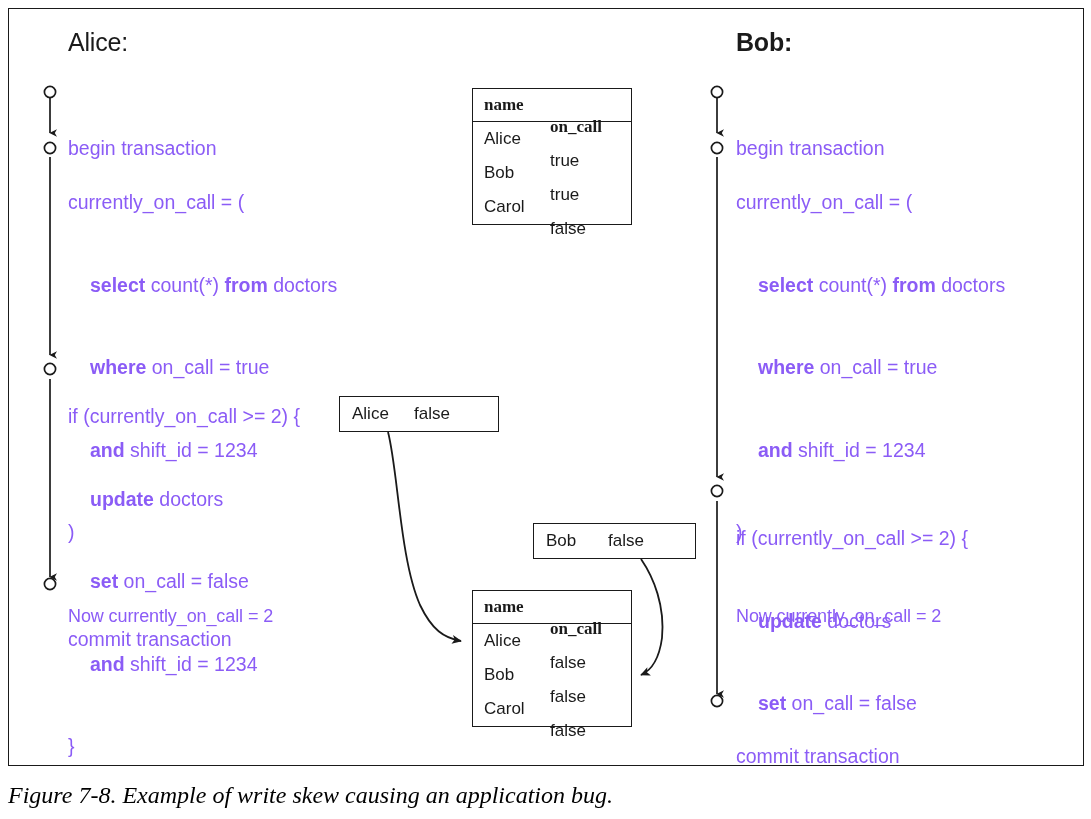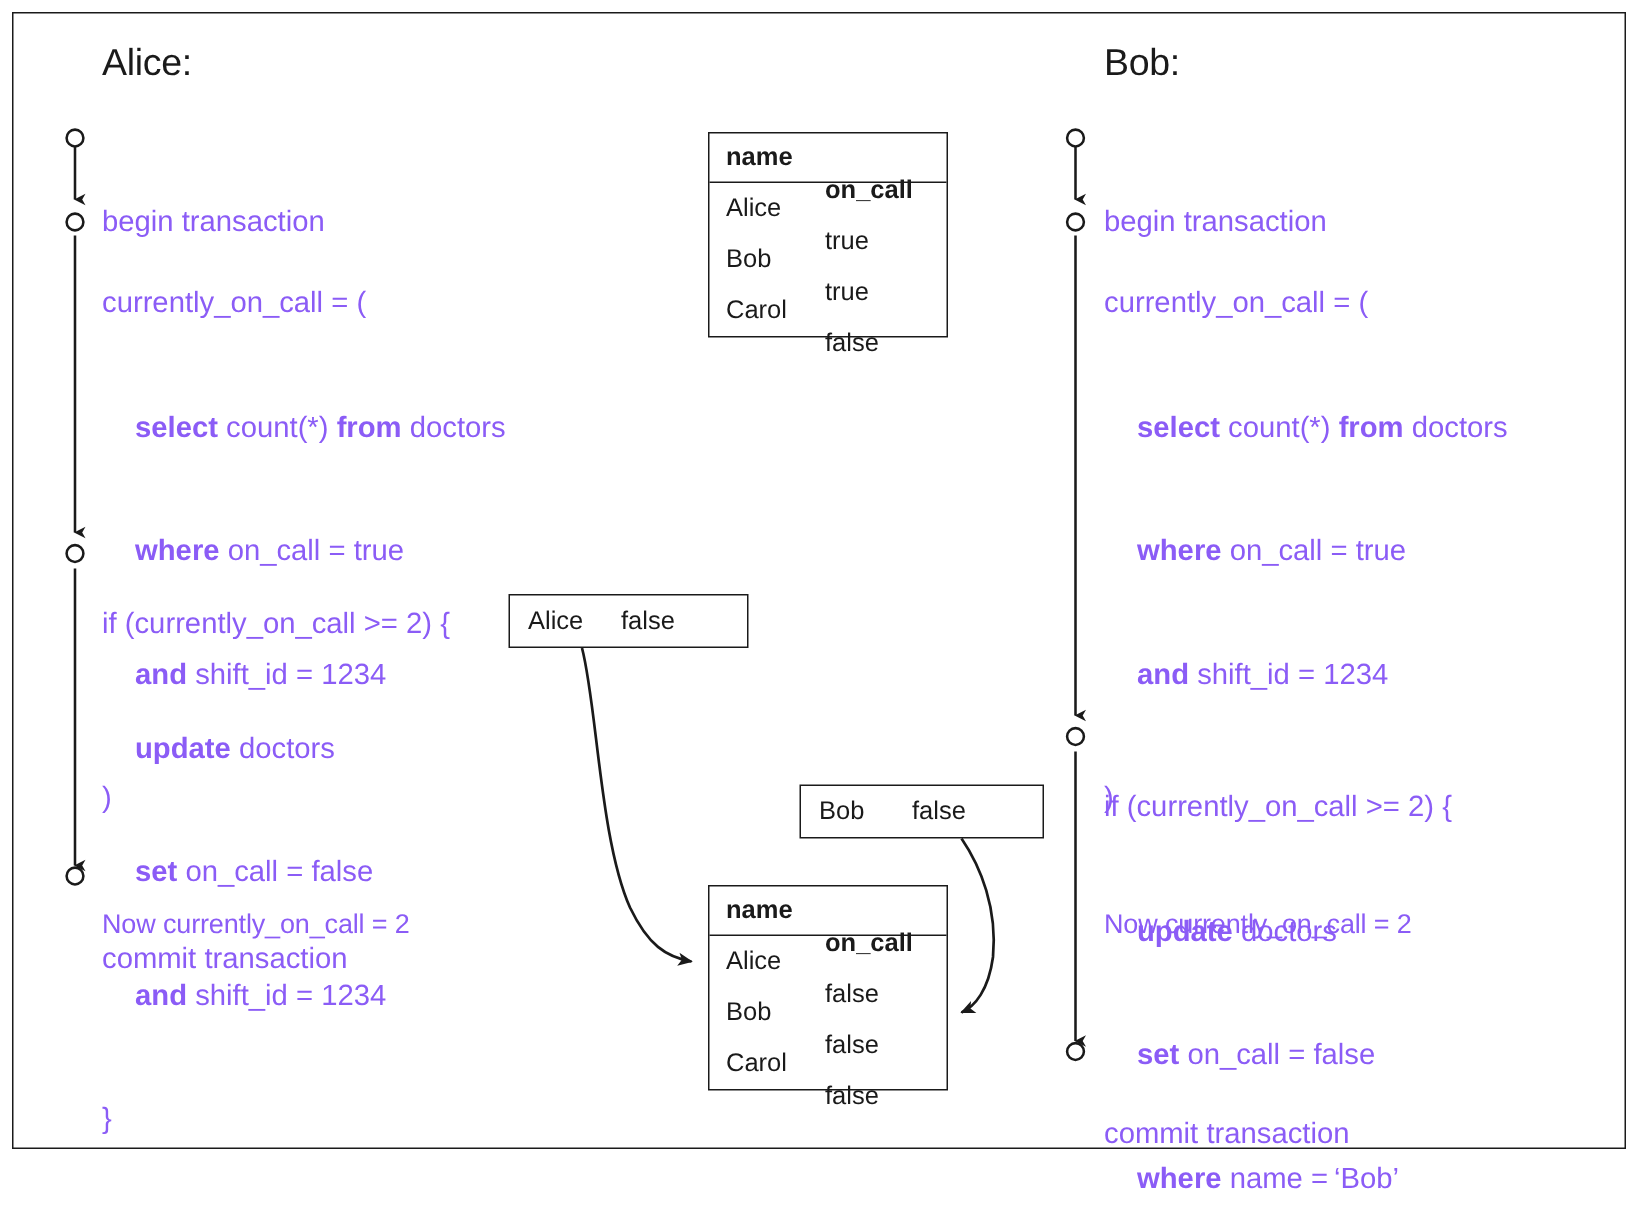--- a/index.html
+++ b/index.html
@@ -47,21 +47,21 @@
   
   .actor-title {
     position: absolute;
     font-size: 25px;
     font-weight: 400;
     letter-spacing: -0.2px;
     color: #1a1a1a;
     white-space: nowrap;
   }
   #alice-title { left: 68px; top: 28px; }
-  #bob-title   { left: 736px; top: 28px; }
+  #bob-title   { left: 736px; top: 28px; font-weight: bold; }
 
   .step {
     position: absolute;
     font-size: 19.5px;
     line-height: 27.5px;
     color: #8b5cf6;
     white-space: pre;
   }
   .step .ln { display: block; }
   .step .ln.ind { padding-left: 22px; }
@@ -102,20 +102,21 @@
     display: flex;
     align-items: center;
     height: 34px;
     padding: 0 0 0 11px;
     box-sizing: border-box;
   }
   .db-table .row.head {
     font-weight: 700;
     height: 33px;
     border-bottom: 1.6px solid #1a1a1a;
+    font-family: Liberation Serif, serif;
   }
   .db-table .c-name { width: 66px; flex: 0 0 66px; }
   .db-table .c-val  { flex: 1 1 auto; margin-top: 43px; }
 
   
   .row-box {
     position: absolute;
     border: 1.5px solid #1a1a1a;
     box-sizing: border-box;
     background: #fff;
@@ -189,21 +190,20 @@
     <span class="ln ind"><b>where</b> on_call = true</span>
     <span class="ln ind"><b>and</b> shift_id = 1234</span>
     <span class="ln">)</span>
     <span class="note">Now currently_on_call = 2</span>
   </div>
 
   <div class="step" id="bob-step-if">
     <span class="ln">if (currently_on_call &gt;= 2) {</span>
     <span class="ln ind"><b>update</b> doctors</span>
     <span class="ln ind"><b>set</b> on_call = false</span>
-    <span class="ln ind"><b>where</b> name = ‘Bob’</span>
     
     
   </div>
 
   <div class="step" id="bob-step-commit">
     <span class="ln">commit transaction</span>
   </div>
 
   <div class="db-table" id="table-before">
     <div class="row head">
@@ -281,14 +281,15 @@
       <circle cx="717" cy="148" r="5.6" fill="#ffffff" stroke="#1a1a1a" stroke-width="1.7"></circle>
       <circle cx="717" cy="491" r="5.6" fill="#ffffff" stroke="#1a1a1a" stroke-width="1.7"></circle>
       <circle cx="717" cy="701" r="5.6" fill="#ffffff" stroke="#1a1a1a" stroke-width="1.7"></circle>
     </g>
 
     <path d="M 388 432 C 398 470, 400 560, 420 605 C 432 630, 444 638, 461 641" fill="none" stroke="#1a1a1a" stroke-width="1.8" marker-end="url(#arrowCurve)"></path>
 
     <path d="M 641 559 C 654 578, 665 606, 662 638 C 659 660, 650 671, 641 675" fill="none" stroke="#1a1a1a" stroke-width="1.8" marker-end="url(#arrowCurve)"></path>
   </svg>
 
+  <div class="caption">Figure 7-8. Example of write skew causing an application bug.</div>
 
 </div>
 
 </body></html>

